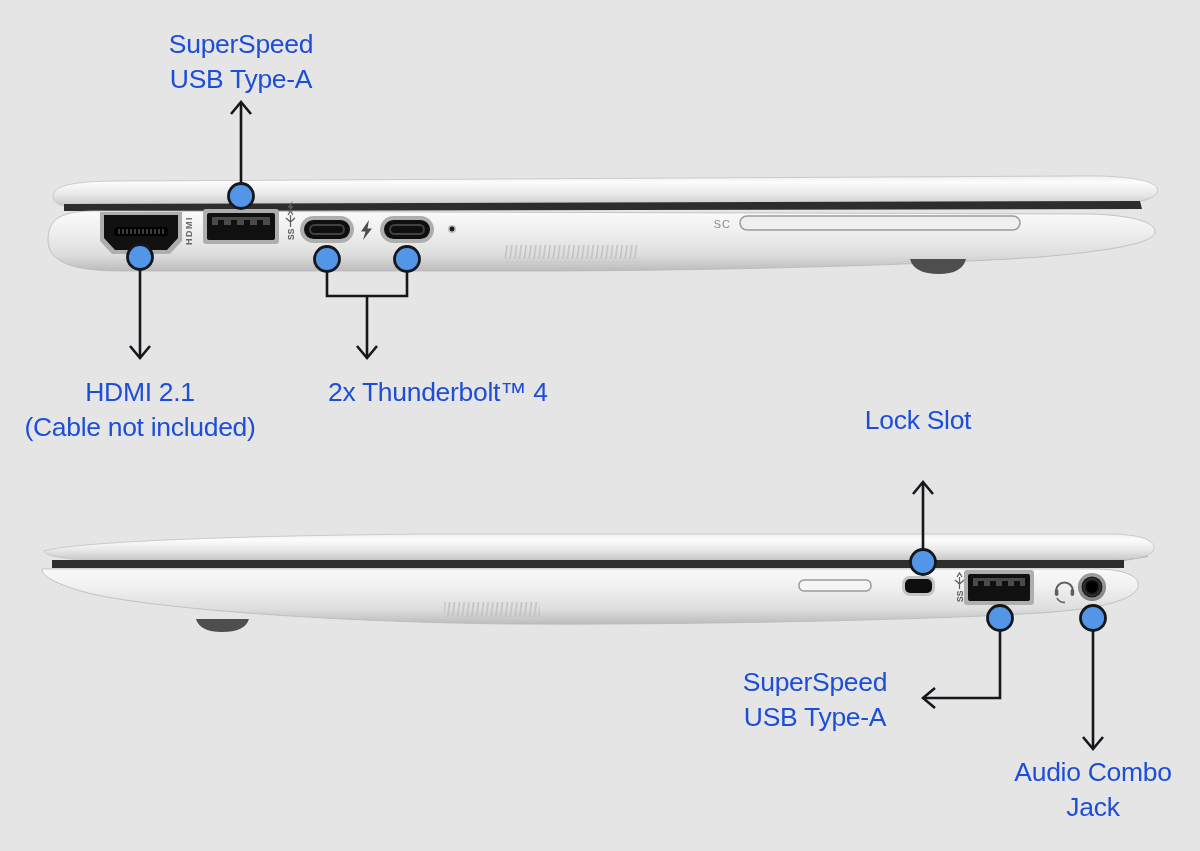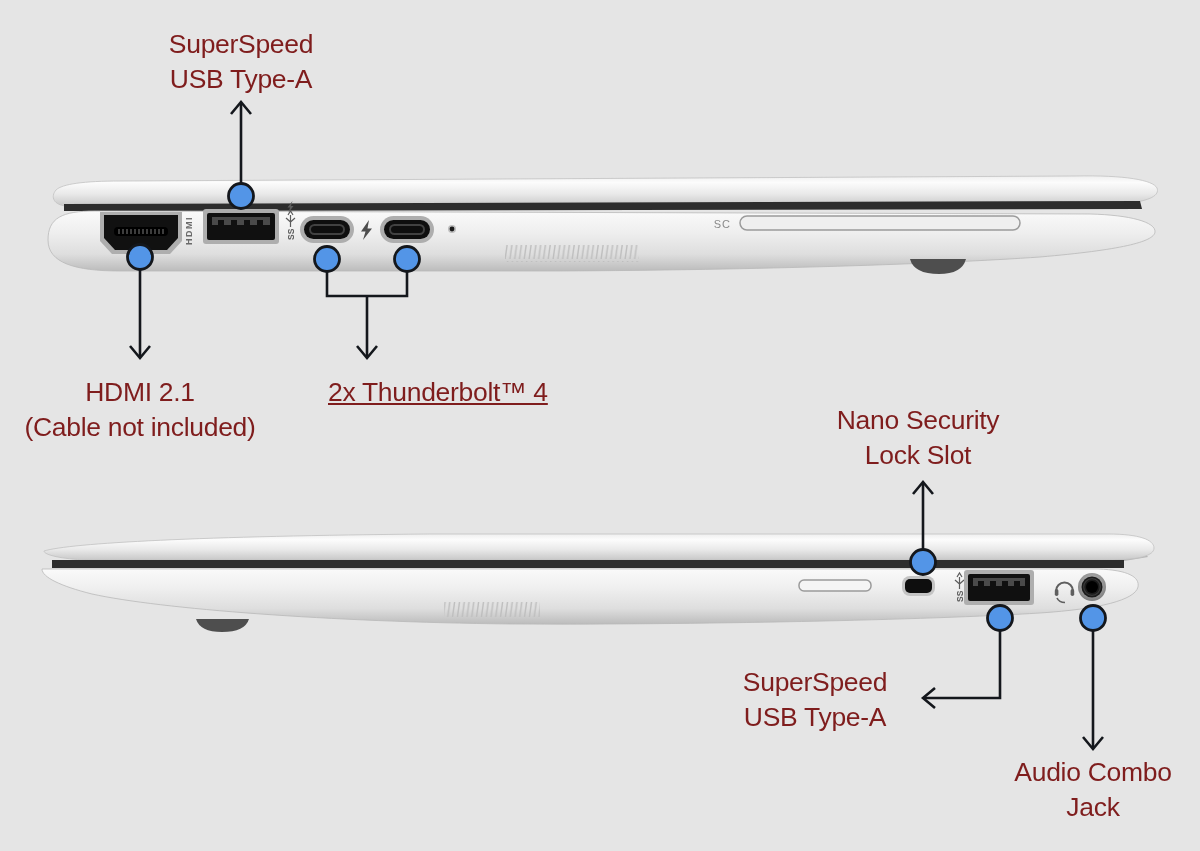--- a/index.html
+++ b/index.html
@@ -5,29 +5,29 @@
   html,body{margin:0;padding:0;}
   body{
     width:1200px;height:851px;position:relative;overflow:hidden;
     background:#e5e5e5;
     font-family:"Liberation Sans","DejaVu Sans",sans-serif;
   }
   .stage{position:absolute;inset:0;width:1200px;height:851px;}
   svg.stage{display:block;}
   .callout-label{
     position:absolute;
-    color:#7f1d1d;
+    color:#1d4ed8;
     font-size:26.5px;
     line-height:35px;
     letter-spacing:-0.3px;
     text-align:center;
     white-space:nowrap;
   }
   .callout-label .line{display:block;}
-  .callout-label.align-left{text-align:left;text-decoration:underline;}
+  .callout-label.align-left{text-align:left;}
   .sup{font-size:14px;vertical-align:9px;letter-spacing:0;}
 </style>
 </head>
 <body>
 
 <svg class="stage" viewBox="0 0 1200 851" xmlns="http://www.w3.org/2000/svg">
   <defs>
     <linearGradient id="lidG" x1="0" y1="0" x2="0" y2="1">
       <stop offset="0" stop-color="#efefef"></stop>
       <stop offset="0.22" stop-color="#fcfcfc"></stop>
@@ -206,21 +206,20 @@
 <div class="callout-label" style="left:-10px;top:375px;width:300px;">
   <span class="line">HDMI 2.1</span>
   <span class="line">(Cable not included)</span>
 </div>
 
 <div class="callout-label align-left" style="left:328px;top:375px;width:300px;">
   <span class="line">2x Thunderbolt™ 4</span>
 </div>
 
 <div class="callout-label" style="left:773px;top:403px;width:290px;">
-  <span class="line">Nano Security</span>
   <span class="line">Lock Slot</span>
 </div>
 
 <div class="callout-label" style="left:665px;top:665px;width:300px;">
   <span class="line">SuperSpeed</span>
   <span class="line">USB Type-A</span>
 </div>
 
 <div class="callout-label" style="left:945px;top:755px;width:296px;">
   <span class="line">Audio Combo</span>

